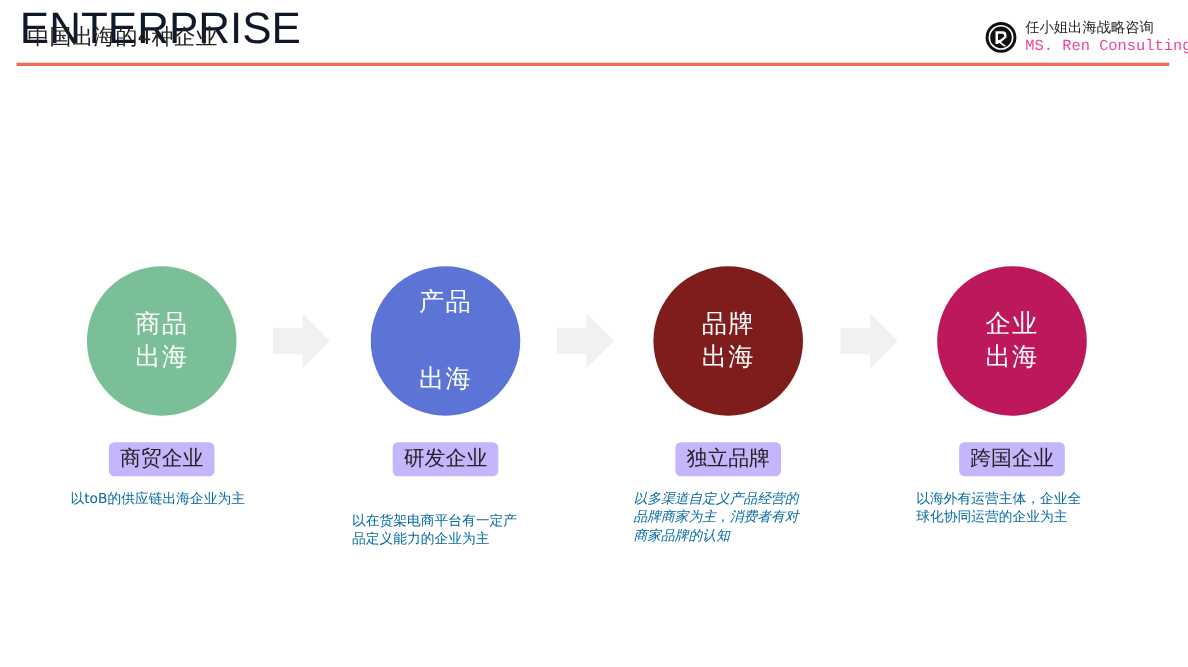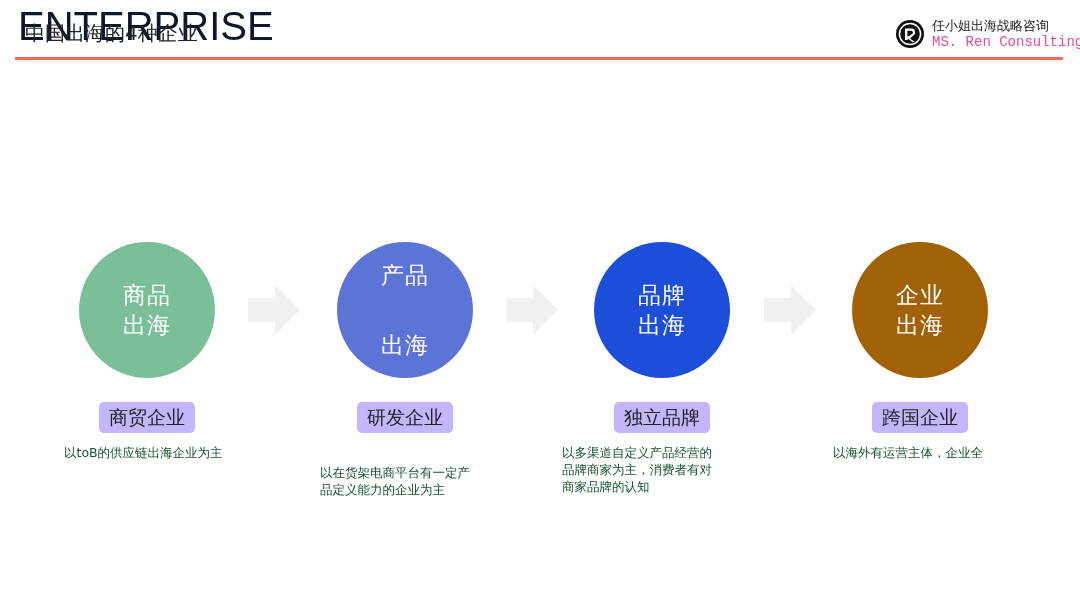--- a/index.html
+++ b/index.html
@@ -41,21 +41,21 @@
       color: #ffffff; font-size: 23px; line-height: 30px; font-weight: 400;
     }
     .circle span { display: block; text-align: center; letter-spacing: 1px; }
     .tag {
       position: absolute; top: 160px; left: 50%; transform: translateX(-50%);
       background: #c4b5fd; border-radius: 5px;
       padding: 2px 10px; font-size: 19px; line-height: 27px; color: #222;
       white-space: nowrap;
     }
     .desc {
-      position: absolute; top: 202px; font-size: 12.5px; line-height: 17px; color: #14532d;
+      position: absolute; top: 202px; font-size: 12.5px; line-height: 17px; color: #0369a1;
     }
 
     .arrow {
       position: absolute; top: 285px; width: 52px; height: 50px;
     }
   </style>
 </head>
 <body>
 
 <div class="watermark">ENTERPRISE</div>
@@ -102,38 +102,39 @@
     <div>以在货架电商平台有一定产</div>
     <div>品定义能力的企业为主</div>
   </div>
 </div>
 
 <svg class="arrow" style="left:506px;" viewBox="0 0 52 50">
   <path d="M0 13 L27 13 L27 0 L52 25 L27 50 L27 37 L0 37 Z" fill="#f1f1f1"></path>
 </svg>
 
 <div class="step" style="left:562px;">
-  <div class="circle" style="background:#1d4ed8;">
+  <div class="circle" style="background:#7f1d1d;">
     <span>品牌</span>
     <span>出海</span>
   </div>
   <div class="tag">独立品牌</div>
-  <div class="desc" style="left:0; width:180px;">
+  <div class="desc" style="left:14px; width:180px;font-style:italic;">
     <div>以多渠道自定义产品经营的</div>
     <div>品牌商家为主，消费者有对</div>
     <div>商家品牌的认知</div>
   </div>
 </div>
 
 <svg class="arrow" style="left:764px;" viewBox="0 0 52 50">
   <path d="M0 13 L27 13 L27 0 L52 25 L27 50 L27 37 L0 37 Z" fill="#f1f1f1"></path>
 </svg>
 
 <div class="step" style="left:820px;">
-  <div class="circle" style="background:#a16207;">
+  <div class="circle" style="background:#be185d;">
     <span>企业</span>
     <span>出海</span>
   </div>
   <div class="tag">跨国企业</div>
   <div class="desc" style="left:13px; width:180px;">
     <div>以海外有运营主体，企业全</div>
+    <div>球化协同运营的企业为主</div>
   </div>
 </div>
 
 </body></html>

